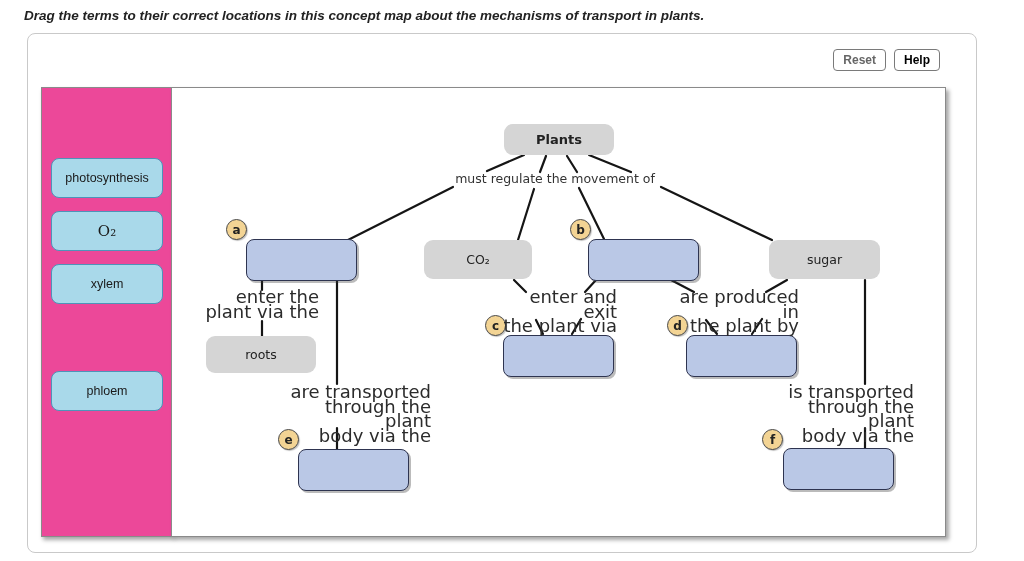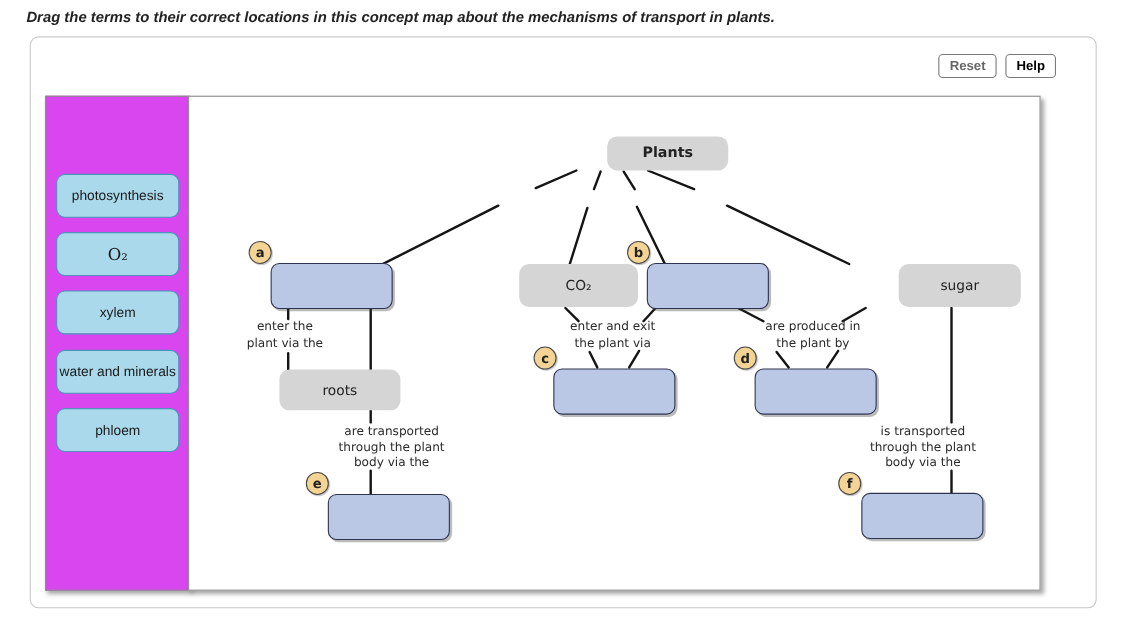--- a/index.html
+++ b/index.html
@@ -1,63 +1,62 @@
 <!DOCTYPE html>
 <html><head>
 <meta charset="utf-8">
 <style>
   html,body{margin:0;padding:0;background:#ffffff;}
   .page{position:relative;width:1024px;height:561px;background:#ffffff;
         font-family:"Liberation Sans",sans-serif;overflow:hidden;}
   .instruction{position:absolute;left:24px;top:8px;font-size:13.5px;font-weight:bold;color:#222;font-style:italic;}
   .outer-panel{position:absolute;left:27px;top:33px;width:948px;height:518px;
-               border:1px solid #c9c9c9;border-radius:8px;background:#fff;padding-left:20px;}
+               border:1px solid #c9c9c9;border-radius:8px;background:#fff;}
   .btn{position:absolute;top:15px;height:22px;padding:0 9px;background:#fff;
        border:1px solid #7a7a7a;border-radius:4px;font-family:"Liberation Sans",sans-serif;
        font-size:12px;font-weight:bold;cursor:pointer;line-height:20px;}
   .btn.reset{right:90px;color:#666;}
   .btn.help{right:36px;color:#000;}
   .sidebar{position:absolute;left:13px;top:53px;width:130px;height:448px;
-           border:1px solid #8a8a8a;background:#d946ef;box-shadow:2px 3px 4px rgba(0,0,0,0.35);}
+           border:1px solid #8a8a8a;background:#ec4899;box-shadow:2px 3px 4px rgba(0,0,0,0.35);}
   .term{position:absolute;left:9px;width:110px;height:38px;background:#a9d9ea;
         border:1px solid #4e93b9;border-radius:8px;display:flex;align-items:center;
         justify-content:center;font-size:12.5px;color:#1a1a1a;cursor:grab;text-align:center;}
   .term.formula{font-family:"DejaVu Serif","Liberation Serif",serif;font-size:15px;}
   .map{position:absolute;left:143px;top:53px;width:773px;height:448px;border:1px solid #8a8a8a;
        background:#fff;box-shadow:3px 3px 4px rgba(0,0,0,0.35);
        font-family:"DejaVu Sans",sans-serif;}
   .lines{position:absolute;left:0;top:0;width:773px;height:448px;pointer-events:none;}
   .gnode{position:absolute;background:#d5d5d5;border-radius:9px;display:flex;
-         align-items:center;justify-content:center;font-size:12.5px;color:#222;margin-left:48px;}
+         align-items:center;justify-content:center;font-size:12.5px;color:#222;}
   .gnode.plants{font-weight:bold;font-size:13px;}
   .caption{position:absolute;font-size:12.5px;color:#333;text-align:center;}
   .zone{position:absolute;width:109px;height:40px;background:#bac8e6;
         border:1.5px solid #2e3450;border-radius:8px;box-shadow:2px 2px 0 rgba(60,60,60,0.35);
         cursor:pointer;}
   .badge{position:absolute;width:19px;height:19px;border-radius:50%;background:#f3d494;
          border:1.5px solid #4a4a4a;display:flex;align-items:center;justify-content:center;
          font-size:12px;font-weight:bold;color:#222;box-shadow:1px 1px 1px rgba(0,0,0,0.25);}
-  .edge-label{position:absolute;font-size:11px;line-height:14.5px;color:#2b2b2b;
-              text-align:center;white-space:pre-line;}
+  .edge-label{position:absolute;font-size:18px;line-height:14.5px;color:#2b2b2b;
+              text-align:right;white-space:pre-line;}
 </style>
 </head>
 <body>
 
 <div class="page">
   <div class="instruction">Drag the terms to their correct locations in this concept map about the mechanisms of transport in plants.</div>
 
   <div class="outer-panel">
     <button class="btn reset">Reset</button>
     <button class="btn help">Help</button>
 
     <div class="sidebar">
       <div class="term" style="top:70px">photosynthesis</div>
       <div class="term" style="top:176px">xylem</div>
       <div class="term formula" style="top:123px">O₂</div>
-      <div class="term" style="top:230px">water and minerals</div>
       <div class="term" style="top:283px">phloem</div>
     </div>
 
     <div class="map">
       <svg class="lines" viewBox="0 0 773 448">
         <g stroke="#151515" stroke-width="2.2" stroke-linecap="round">
           <line x1="352" y1="67" x2="315" y2="83"></line>
           <line x1="374" y1="68" x2="368" y2="84"></line>
           <line x1="395" y1="68" x2="405" y2="84"></line>
           <line x1="417" y1="67" x2="459" y2="84"></line>
@@ -76,20 +75,21 @@
           <line x1="499" y1="192" x2="522" y2="204"></line>
           <line x1="615" y1="192" x2="594" y2="204"></line>
           <line x1="534" y1="232" x2="545" y2="246"></line>
           <line x1="590" y1="231" x2="580" y2="246"></line>
           <line x1="693" y1="192" x2="693" y2="296"></line>
           <line x1="693" y1="340" x2="693" y2="360"></line>
         </g>
       </svg>
 
       <div class="gnode plants" style="left:332px;top:36px;width:110px;height:31px">Plants</div>
+      <div class="caption" style="left:273px;top:83px;width:220px">must regulate the movement of</div>
 
       <div class="gnode" style="left:252px;top:152px;width:108px;height:39px">CO₂</div>
       <div class="gnode" style="left:597px;top:152px;width:111px;height:39px">sugar</div>
       <div class="gnode" style="left:34px;top:248px;width:110px;height:37px">roots</div>
 
       <div class="zone" style="left:74px;top:151px"></div>
       <div class="zone" style="left:416px;top:151px"></div>
       <div class="zone" style="left:331px;top:247px"></div>
       <div class="zone" style="left:514px;top:247px"></div>
       <div class="zone" style="left:126px;top:361px"></div>

